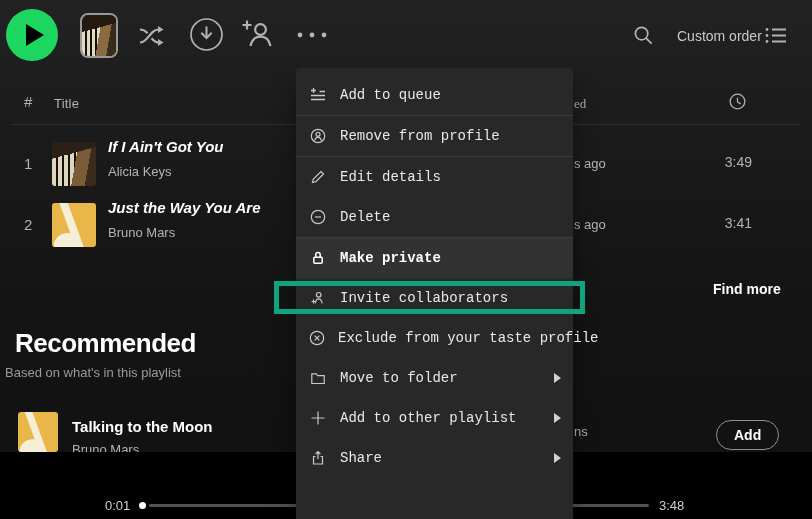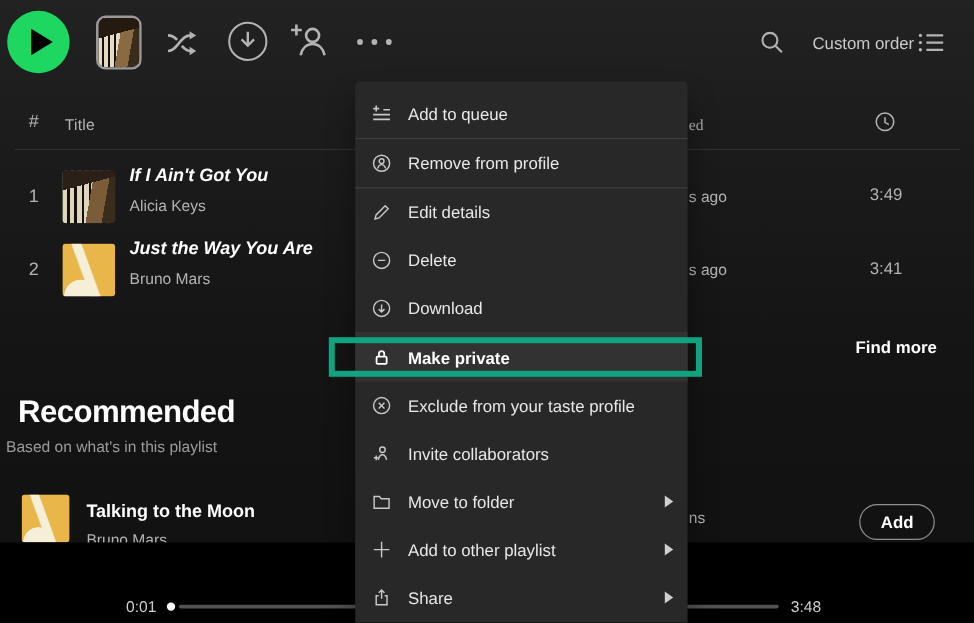--- a/index.html
+++ b/index.html
@@ -68,21 +68,21 @@
   .player .dot{position:absolute;left:139px;top:50px;width:7px;height:7px;border-radius:50%;background:#fff;}
   .player .line{position:absolute;left:149px;top:52px;width:500px;height:3px;background:#535353;border-radius:2px;}
 
   
   .menu{left:296px;top:68px;width:277px;height:451px;background:#282828;z-index:3;
        border-radius:4px 4px 0 0;box-shadow:0 16px 24px rgba(0,0,0,.4);padding-top:7px;
        box-sizing:border-box;}
   .mi{height:40px;display:flex;align-items:center;gap:13px;padding:0 12px 0 13px;
        color:#e8e8e8;font-size:14px;font-weight:500;cursor:pointer;}
   .mi .ic{width:18px;display:flex;justify-content:center;color:#c8c8c8;}
-  .mi .lb{flex:1;white-space:nowrap;}
+  .mi .lb{flex:1;white-space:nowrap;font-family:Liberation Mono, monospace;}
   .mi.hl{background:#323232;color:#fff;font-weight:700;}
   .mi.hl .ic{color:#fff;}
   .sub-arrow{width:0;height:0;border-left:7px solid #d0d0d0;
        border-top:5px solid transparent;border-bottom:5px solid transparent;}
   .msep{height:1px;background:#3d3d3d;}
 
   
   .hl-box{left:274px;top:281px;width:311px;height:33px;border:5px solid #10a37f;
        box-sizing:border-box;z-index:5;pointer-events:none;}
 </style>
@@ -236,65 +236,56 @@
     <div class="mi">
       <span class="ic">
         <svg width="16" height="16" viewBox="0 0 16 16" fill="none" stroke="currentColor" stroke-width="1.2">
           <circle cx="8" cy="8" r="6.7"></circle>
             <path d="M5 8h6"></path>
         </svg>
       </span>
       <span class="lb">Delete</span>
     </div>
 
-    <div class="mi">
-      <span class="ic">
-        <svg width="16" height="16" viewBox="0 0 16 16" fill="none" stroke="currentColor" stroke-width="1.2">
-          <circle cx="8" cy="8" r="6.7"></circle>
-            <path d="M8 4.8v5.4M5.6 8.6L8 11l2.4-2.4"></path>
-        </svg>
-      </span>
-      <span class="lb">Download</span>
-    </div>
     <div class="msep"></div>
 
     <div class="mi hl">
       <span class="ic">
         <svg width="16" height="16" viewBox="0 0 16 16" fill="none" stroke="currentColor" stroke-width="1.5">
           <rect x="3.8" y="7.2" width="8.4" height="6" rx="1"></rect>
           <path d="M5.8 7V4.8a2.2 2.2 0 014.4 0V7"></path>
         </svg>
       </span>
       <span class="lb">Make private</span>
     </div>
 
     <div class="mi">
       <span class="ic">
         <svg width="16" height="16" viewBox="0 0 16 16" fill="none" stroke="currentColor" stroke-width="1.2">
-          <circle cx="8" cy="8" r="6.7"></circle>
-            <path d="M5.6 5.6l4.8 4.8M10.4 5.6l-4.8 4.8"></path>
-        </svg>
-      </span>
-      <span class="lb">Exclude from your taste profile</span>
-    </div>
-
-    <div class="mi">
-      <span class="ic">
-        <svg width="16" height="16" viewBox="0 0 16 16" fill="none" stroke="currentColor" stroke-width="1.2">
           <circle cx="8.7" cy="4.8" r="2.3"></circle>
           <path d="M5.2 13.3c.6-2.9 1.9-4.4 3.5-4.4s2.9 1.5 3.5 4.4"></path>
           <path d="M1.5 11.5h4M3.5 9.5v4"></path>
         </svg>
       </span>
       <span class="lb">Invite collaborators</span>
     </div>
 
     <div class="mi">
       <span class="ic">
         <svg width="16" height="16" viewBox="0 0 16 16" fill="none" stroke="currentColor" stroke-width="1.2">
+          <circle cx="8" cy="8" r="6.7"></circle>
+            <path d="M5.6 5.6l4.8 4.8M10.4 5.6l-4.8 4.8"></path>
+        </svg>
+      </span>
+      <span class="lb">Exclude from your taste profile</span>
+    </div>
+
+    <div class="mi">
+      <span class="ic">
+        <svg width="16" height="16" viewBox="0 0 16 16" fill="none" stroke="currentColor" stroke-width="1.2">
           <path d="M1.8 13.5V3.8h4.4l1.5 1.8h6.5v7.9z"></path>
         </svg>
       </span>
       <span class="lb">Move to folder</span>
       <span class="sub-arrow"></span>
     </div>
 
     <div class="mi">
       <span class="ic">
         <svg width="16" height="16" viewBox="0 0 16 16" fill="none" stroke="currentColor" stroke-width="1.2">

